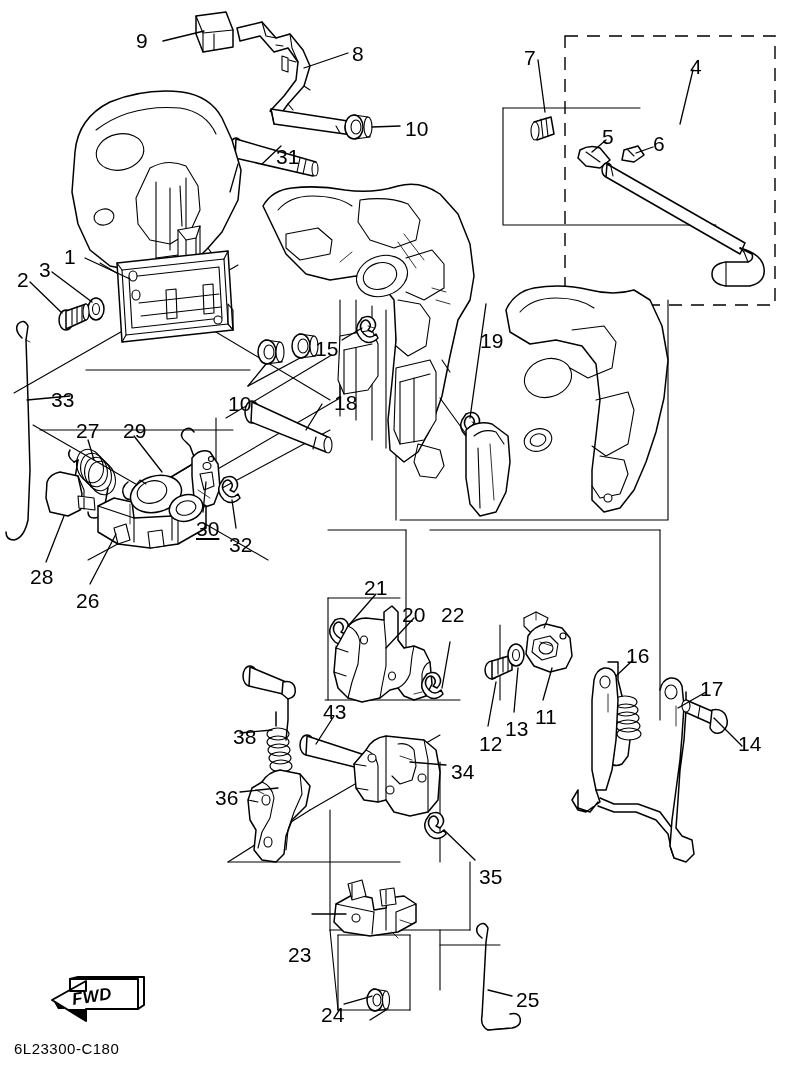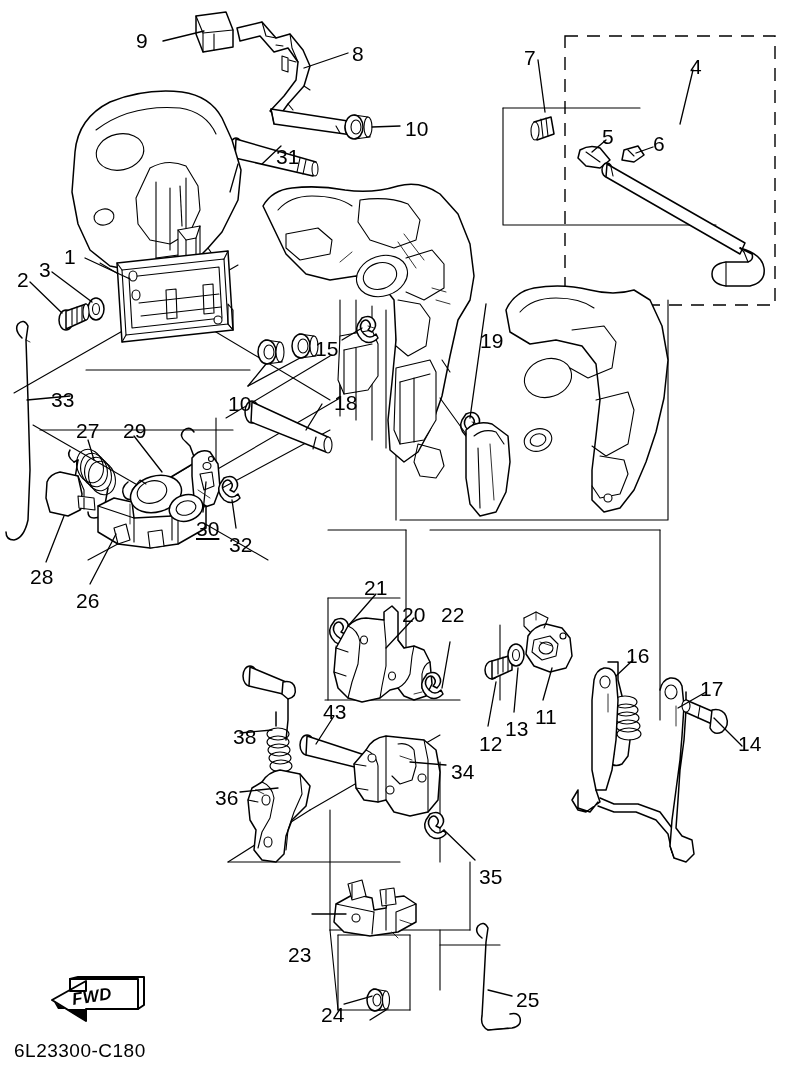--- a/index.html
+++ b/index.html
@@ -32,21 +32,21 @@
     color: #000000;
     line-height: 1;
     white-space: nowrap;
     letter-spacing: 0px;
   }
   #footer-code {
     position: absolute;
     left: 14px;
     top: 1040px;
     font-family: "Liberation Sans", sans-serif;
-    font-size: 19px;
+    font-size: 15px;
     color: #000000;
     letter-spacing: 0.5px;
     white-space: nowrap;
   }
   #fwd-label {
     position: absolute;
     left: 46px;
     top: 975px;
     width: 104px;
     height: 52px;

